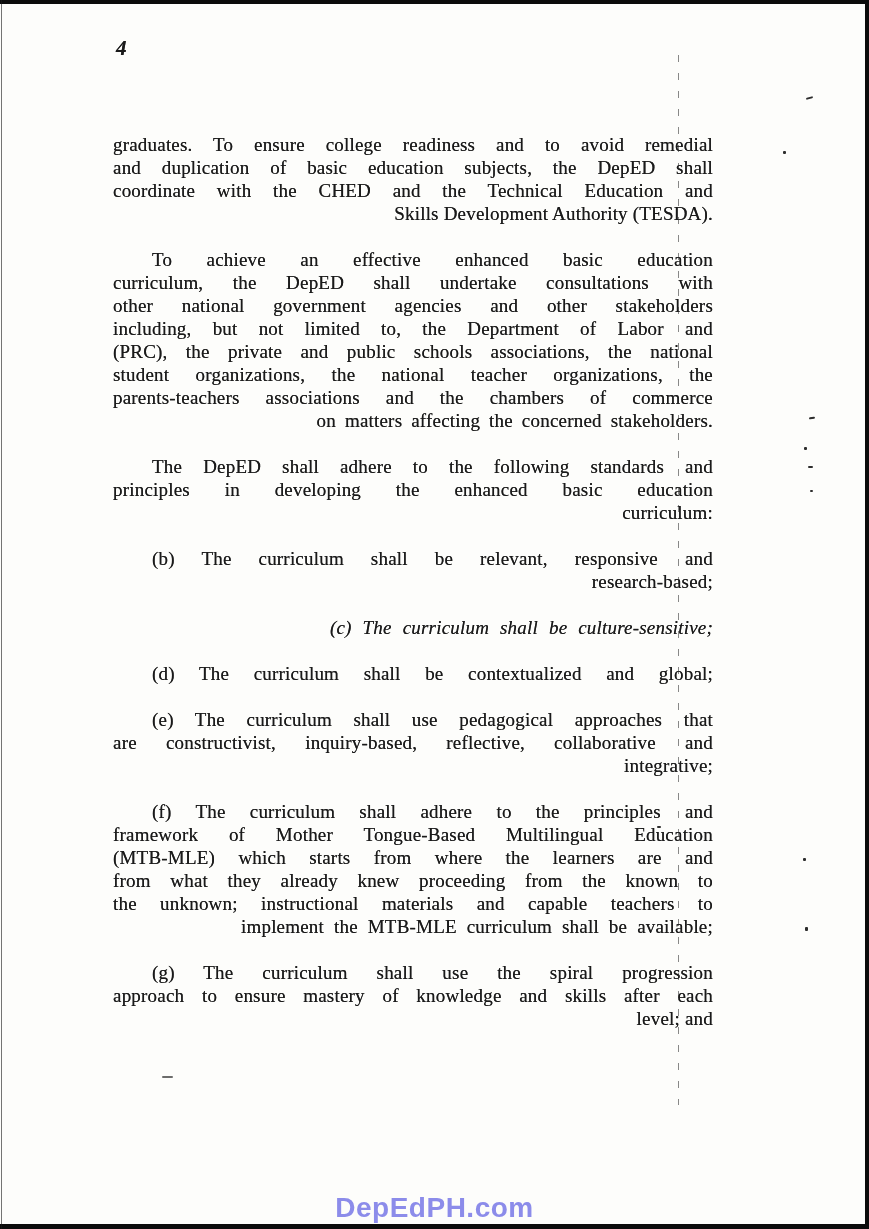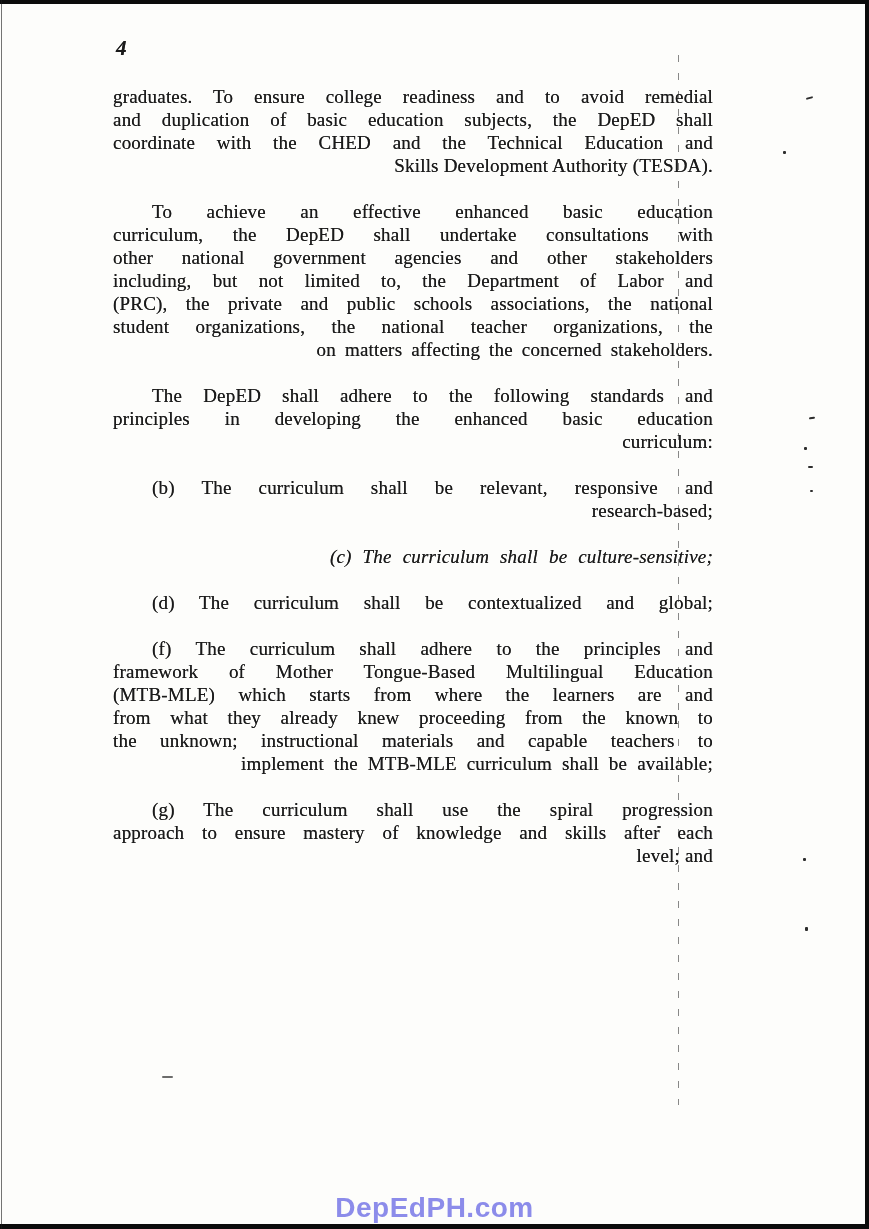--- a/index.html
+++ b/index.html
@@ -83,50 +83,56 @@
 <body>
 
 <div class="scan">
   <div class="edge-top"></div>
   <div class="edge-bottom"></div>
   <div class="edge-right"></div>
   <div class="edge-left"></div>
 
   <div class="pageno">4</div>
 
-  <div class="doc" id="doc" style="color: rgb(26, 26, 26);">
+  <div class="doc" id="doc" style="color: rgb(26, 26, 26); margin-top: 48px;">
       <div class="para">
         <div class="tline just">graduates. To ensure college readiness and to avoid remedial</div>
         <div class="tline just">and duplication of basic education subjects, the DepED shall</div>
         <div class="tline just">coordinate with the CHED and the Technical Education and</div>
         <div class="tline">Skills Development Authority (TESDA).</div>
       </div>
       <div class="para">
         <div class="tline just ind">To achieve an effective enhanced basic education</div>
         <div class="tline just">curriculum, the DepED shall undertake consultations with</div>
         <div class="tline just">other national government agencies and other stakeholders</div>
         <div class="tline just">including, but not limited to, the Department of Labor and</div>
         <div class="tline just">(PRC), the private and public schools associations, the national</div>
         <div class="tline just">student organizations, the national teacher organizations, the</div>
+        <div class="tline just">parents-teachers associations and the chambers of commerce</div>
         <div class="tline" style="word-spacing: 4px;">on matters affecting the concerned stakeholders.</div>
       </div>
       <div class="para">
         <div class="tline just ind">The DepED shall adhere to the following standards and</div>
         <div class="tline just">principles in developing the enhanced basic education</div>
         <div class="tline">curriculum:</div>
       </div>
       <div class="para">
         <div class="tline just ind">(b) The curriculum shall be relevant, responsive and</div>
         <div class="tline">research-based;</div>
       </div>
       <div class="para">
         <div class="tline ind" style="word-spacing: 6px; font-style: italic;">(c) The curriculum shall be culture-sensitive;</div>
       </div>
       <div class="para">
         <div class="tline just ind">(d) The curriculum shall be contextualized and global;</div>
+      </div>
+      <div class="para">
+        <div class="tline just ind">(e) The curriculum shall use pedagogical approaches that</div>
+        <div class="tline just">are constructivist, inquiry-based, reflective, collaborative and</div>
+        <div class="tline">integrative;</div>
       </div>
       <div class="para">
         <div class="tline just ind">(f) The curriculum shall adhere to the principles and</div>
         <div class="tline just">framework of Mother Tongue-Based Multilingual Education</div>
         <div class="tline just">(MTB-MLE) which starts from where the learners are and</div>
         <div class="tline just">from what they already knew proceeding from the known to</div>
         <div class="tline just">the unknown; instructional materials and capable teachers to</div>
         <div class="tline" style="word-spacing: 5px;">implement the MTB-MLE curriculum shall be available;</div>
       </div>
       <div class="para">

